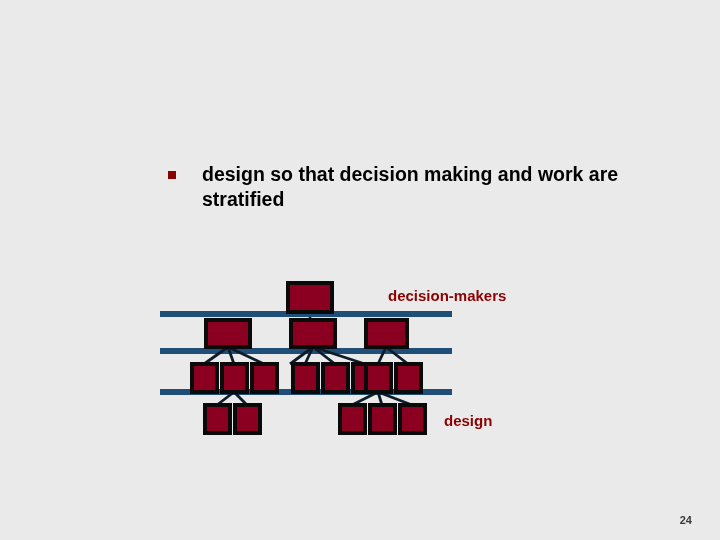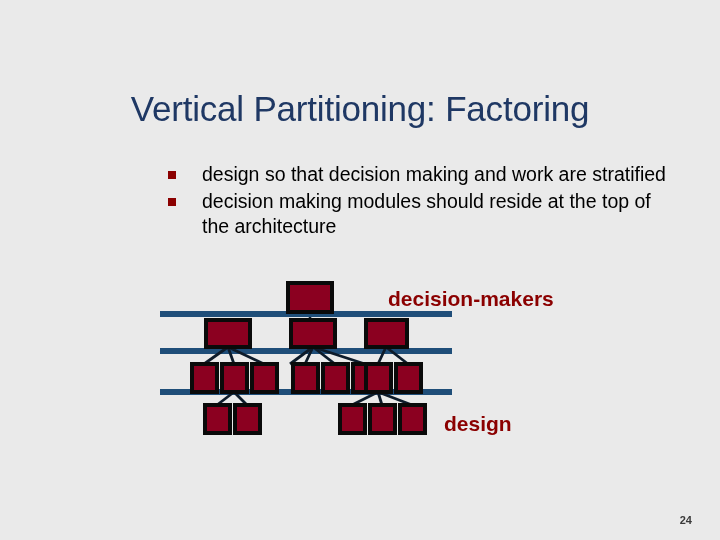--- a/index.html
+++ b/index.html
@@ -41,20 +41,21 @@
   #bullets {
     position: absolute;
     left: 168px;
     top: 162px;
     width: 500px;
   }
   .bullet-row {
     display: flex;
     align-items: flex-start;
     margin-bottom: 2px;
+    font-weight: bold;
   }
   .bullet-marker {
     width: 8px;
     height: 8px;
     background: #8b0000;
     flex: 0 0 8px;
     margin-top: 9px;
     margin-right: 26px;
   }
   .bullet-text {
@@ -70,21 +71,21 @@
     left: 0;
     top: 0;
     width: 720px;
     height: 540px;
     pointer-events: none;
   }
   #diagram svg { display: block; }
 
   .dlabel {
     position: absolute;
-    font-size: 21px;
+    font-size: 15px;
     font-weight: bold;
     color: #8b0000;
     white-space: nowrap;
   }
   #label-decision-makers { left: 388px; top: 287px; }
   #label-workers { left: 444px; top: 412px; }
 
   
   #page-number {
     position: absolute;
@@ -93,33 +94,28 @@
     font-size: 11px;
     color: #3a3a3a;
     font-weight: bold;
   }
 </style>
 </head>
 <body>
 
 <div id="slide">
 
-  <div id="title">Vertical Partitioning: Factoring</div>
 
   <div id="bullets">
 
     <div class="bullet-row">
       <span class="bullet-marker"></span>
       <span class="bullet-text">design so that decision making and work are stratified</span>
     </div>
 
-    <div class="bullet-row">
-      <span class="bullet-marker"></span>
-      <span class="bullet-text">decision making modules should reside at the top of the architecture</span>
-    </div>
 
   </div>
 
   <div id="diagram">
     <svg width="720" height="540" viewBox="0 0 720 540">
 
       <g stroke="#0d1b2a" stroke-width="2.6" fill="none">
         <line x1="310" y1="312" x2="310" y2="320"></line>
       </g>
 

